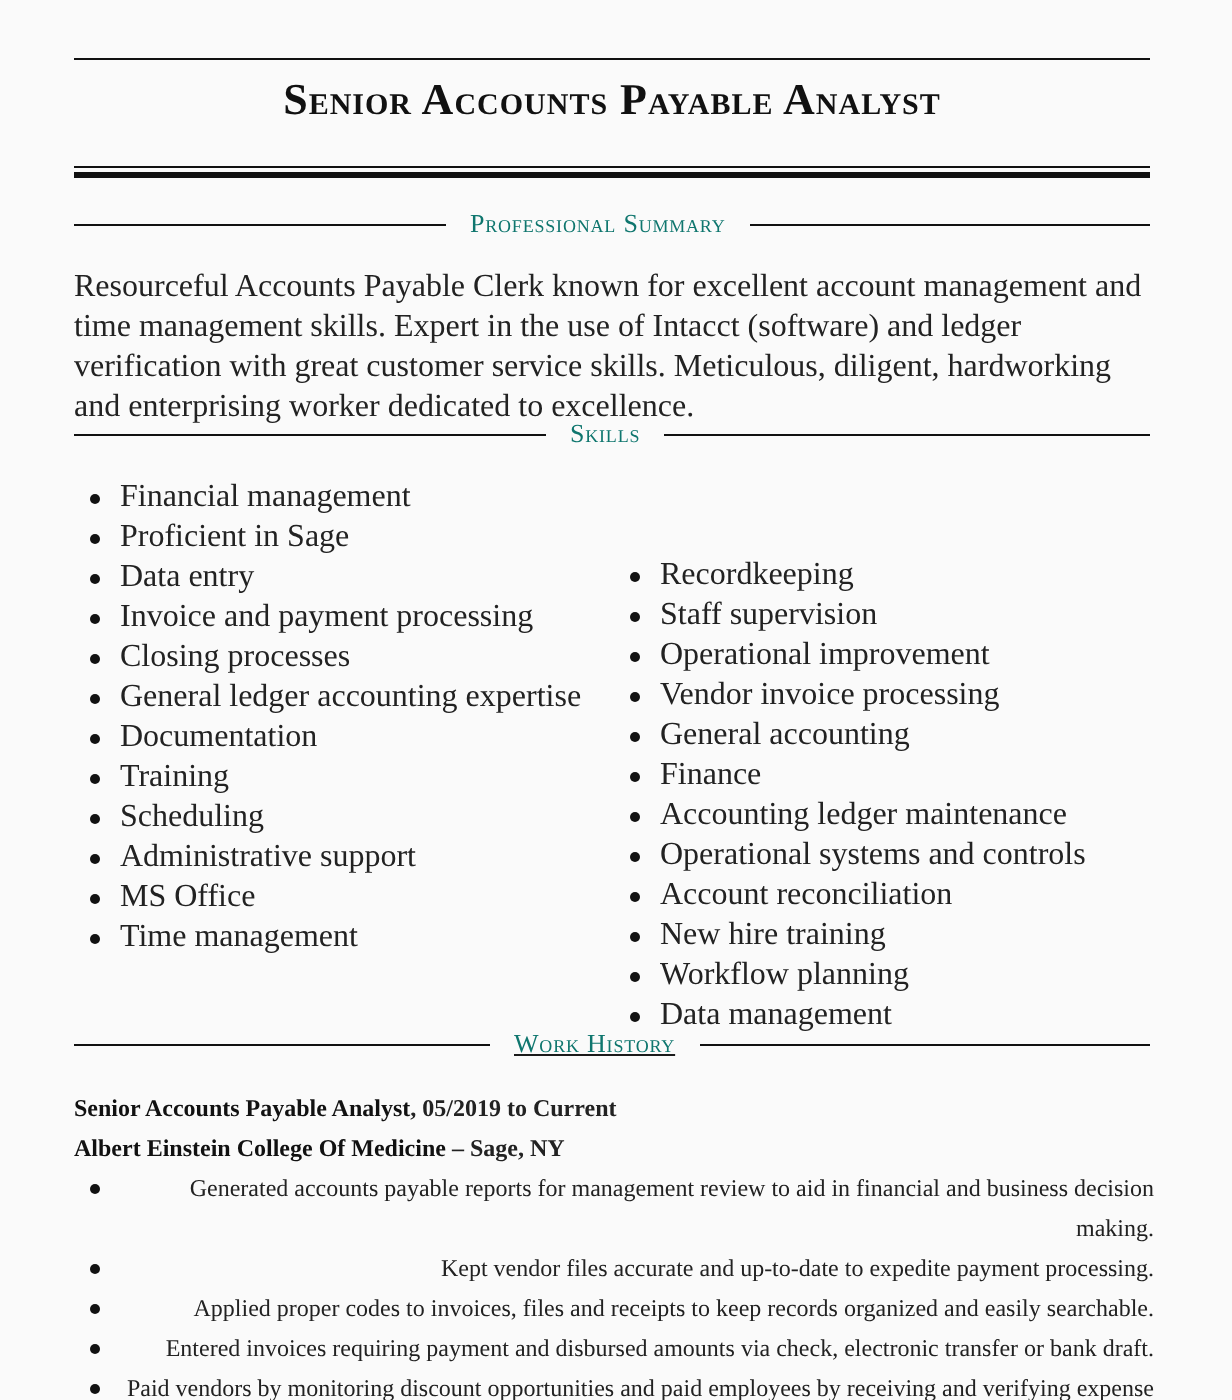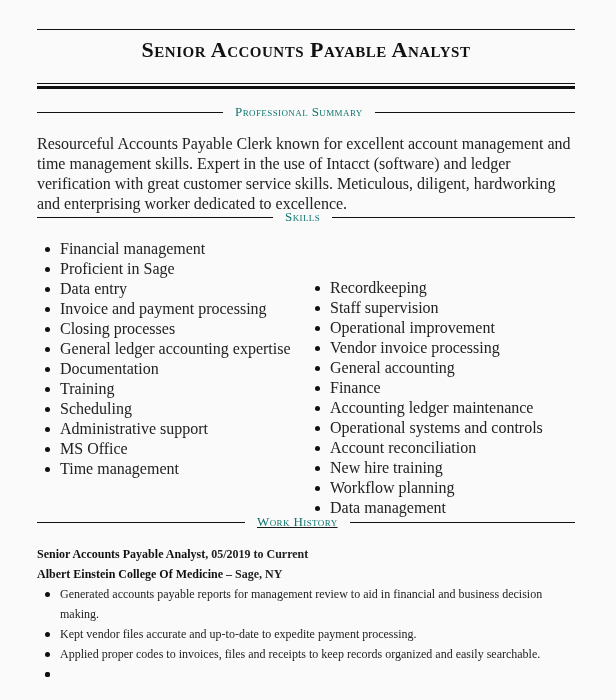--- a/index.html
+++ b/index.html
@@ -47,21 +47,21 @@
     .skills .col-right { width: 268px; margin-top: 39px; }
     .skills li { font-size: 16px; line-height: 20px; height: 20px; position: relative; padding-left: 23px; color: #222; }
     .bullet {
       position: absolute; left: 8px; top: 8px; width: 5px; height: 5px; border-radius: 50%; background: #111;
     }
 
     .job { position: absolute; left: 0; top: 544px; width: 540px; font-size: 12px; color: #222; }
     .job .row { line-height: 20px; height: 20px; font-weight: bold; }
     .job b { color: #111; }
     .job ul { list-style: none; margin: 0; padding: 0; }
-    .job li { position: relative; padding-left: 23px; line-height: 20px; }
+    .job li { position: relative; padding-left: 23px; line-height: 20px; text-align: right; }
   </style>
 </head>
 <body>
 
 <div class="page">
   <div class="top-rule"></div>
   <div class="title">Senior Accounts Payable Analyst</div>
   <div class="double-rule-thin"></div>
   <div class="double-rule-thick"></div>
 
@@ -117,17 +117,17 @@
     <div class="row">
       <b>Senior Accounts Payable Analyst</b><span>, 05/2019 to Current</span>
     </div>
     <div class="row">
       <b>Albert Einstein College Of Medicine</b><span> – Sage, NY</span>
     </div>
     <ul id="job-bullets">
         <li><span class="bullet"></span><span>Generated accounts payable reports for management review to aid in financial and business decision making.</span></li>
         <li><span class="bullet"></span><span>Kept vendor files accurate and up-to-date to expedite payment processing.</span></li>
         <li><span class="bullet"></span><span>Applied proper codes to invoices, files and receipts to keep records organized and easily searchable.</span></li>
-        <li><span class="bullet"></span></li>
-        <li><span class="bullet"></span></li>
+        <li><span class="bullet"></span><span>Entered invoices requiring payment and disbursed amounts via check, electronic transfer or bank draft.</span></li>
+        <li><span class="bullet"></span><span>Paid vendors by monitoring discount opportunities and paid employees by receiving and verifying expense</span></li>
       </ul>
   </div>
 </div>
 
 </body></html>

